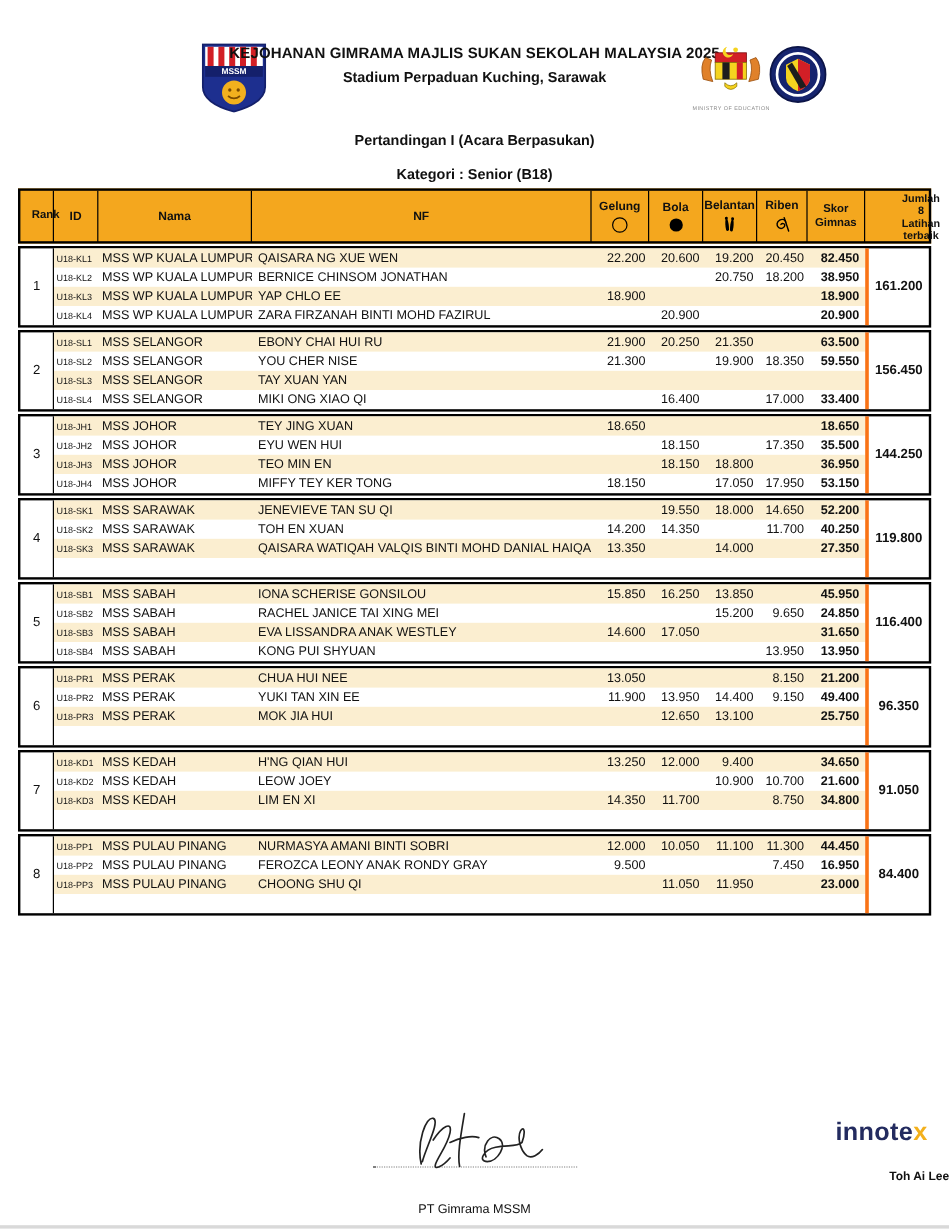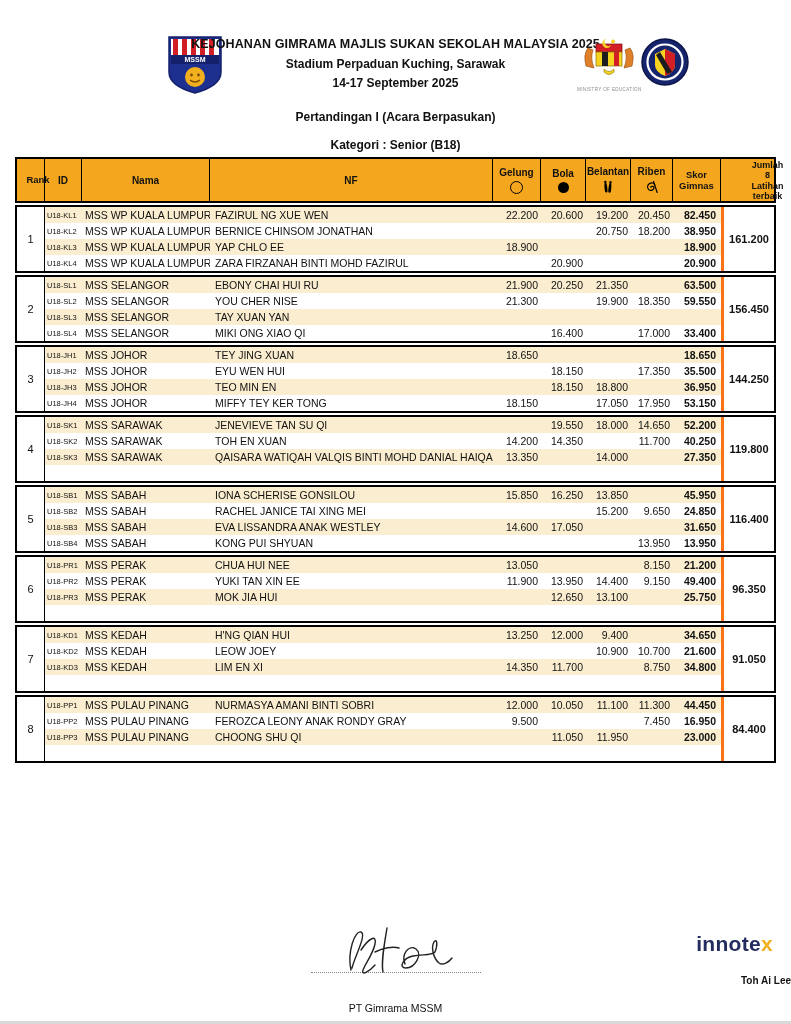--- a/index.html
+++ b/index.html
@@ -85,21 +85,20 @@
       <text x="27" y="26" font-size="7" font-weight="bold" fill="#fff" text-anchor="middle" font-family="Liberation Sans, sans-serif">MSSM</text>
       <circle cx="27" cy="41" r="10" fill="#f2b01e"></circle>
       <circle cx="23.5" cy="39" r="1.4" fill="#7a4a00"></circle>
       <circle cx="30.5" cy="39" r="1.4" fill="#7a4a00"></circle>
       <path d="M22 44 Q27 48 32 44" stroke="#7a4a00" stroke-width="1.4" fill="none"></path>
     </svg>
   </div>
 
   <div class="center-line t-title">KEJOHANAN GIMRAMA MAJLIS SUKAN SEKOLAH MALAYSIA 2025</div>
   <div class="center-line t-venue">Stadium Perpaduan Kuching, Sarawak</div>
-  <div class="center-line t-dates">14-17 September 2025</div>
   <div class="center-line t-event">Pertandingan I (Acara Berpasukan)</div>
   <div class="center-line t-categ">Kategori : Senior (B18)</div>
 
   <div class="logo logo-moe">
     <svg width="58" height="44" viewBox="0 0 58 44">
       <path d="M8 10 Q3 16 6 28 L14 30 Q10 20 13 12 Z" fill="#e0812a" stroke="#9c5211" stroke-width="0.7"></path>
       <path d="M50 10 Q55 16 52 28 L44 30 Q48 20 45 12 Z" fill="#e0812a" stroke="#9c5211" stroke-width="0.7"></path>
       <rect x="16" y="6" width="26" height="8" fill="#d21f26" stroke="#7d0f14" stroke-width="0.7"></rect>
       <rect x="16" y="14" width="26" height="14" fill="#f5d31f" stroke="#8a7208" stroke-width="0.7"></rect>
       <rect x="22" y="14" width="6" height="14" fill="#1d1d1d"></rect>
@@ -160,21 +159,21 @@
       <div class="th th-jumlah">Jumlah 8 Latihan terbaik</div>
     </div>
 
     <div>
   <div class="team-block">
     <div class="rank-cell">1</div>
     <div class="rows">
             <div class="trow stripe">
               <span class="cell c-id">U18-KL1</span>
               <span class="cell c-nf">MSS WP KUALA LUMPUR</span>
-              <span class="cell c-nama">FAZIRUL NG XUE WEN</span>
+              <span class="cell c-nama">QAISARA NG XUE WEN</span>
               <span class="cell c-num">22.200</span>
               <span class="cell c-num">20.600</span>
               <span class="cell c-num">19.200</span>
               <span class="cell c-num">20.450</span>
               <span class="cell c-skor">82.450</span>
             </div>
             <div class="trow">
               <span class="cell c-id">U18-KL2</span>
               <span class="cell c-nf">MSS WP KUALA LUMPUR</span>
               <span class="cell c-nama">BERNICE CHINSOM JONATHAN</span>

